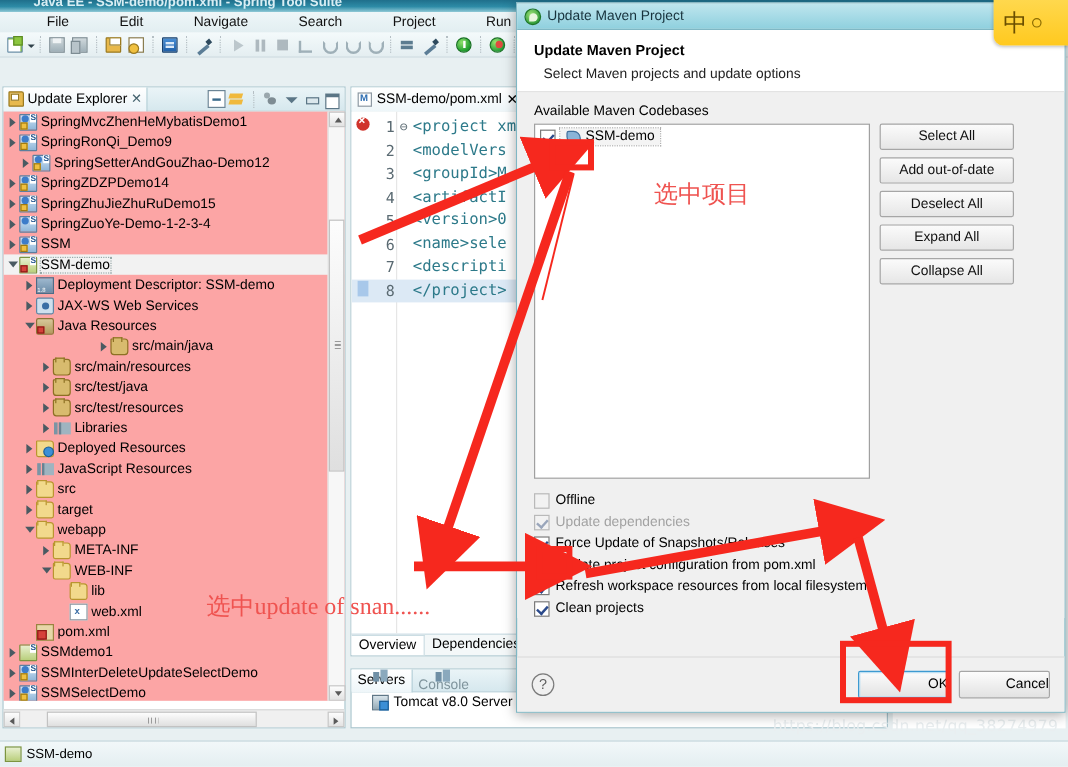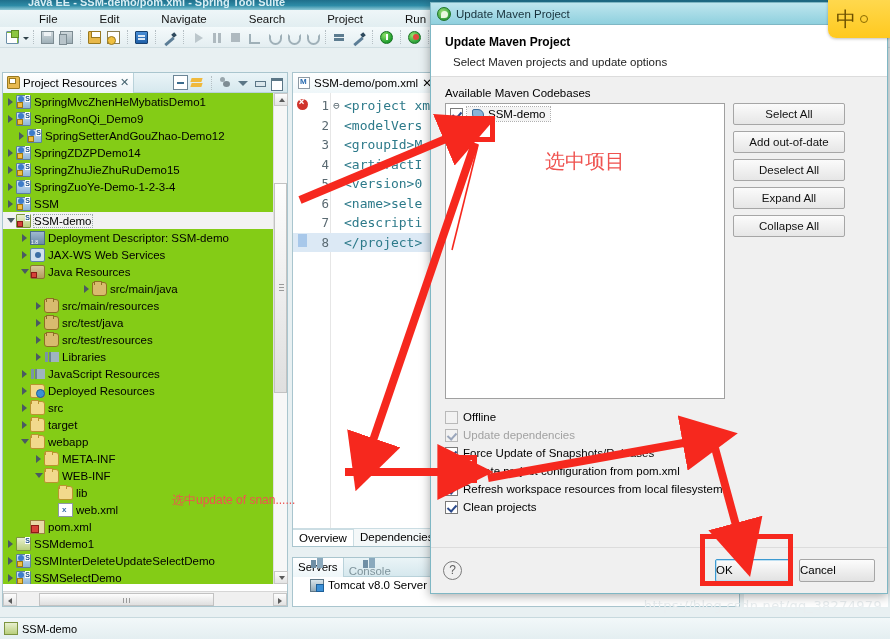--- a/index.html
+++ b/index.html
@@ -112,21 +112,21 @@
   .pt-link:after{content:"";position:absolute;left:1px;top:8px;width:11px;height:4px;background:#f0b93c;transform:skewX(-18deg);}
   .pt-view{ }
   .pt-view:before{content:"";position:absolute;left:2px;top:2px;width:5px;height:5px;border-radius:50%;background:#9aa7ad;}
   .pt-view:after{content:"";position:absolute;left:5px;top:6px;width:7px;height:6px;border-radius:50%;background:#7e8c93;}
   .pt-menu:after{content:"";position:absolute;left:3px;top:6px;border-left:5px solid transparent;border-right:5px solid transparent;border-top:5px solid #5b7686;}
   .pt-min{ }
   .pt-min:after{content:"";position:absolute;left:3px;top:6px;width:9px;height:4px;border:1px solid #5b7686;background:#dbe7ec;}
   .pt-max{ }
   .pt-max:after{content:"";position:absolute;left:2px;top:3px;width:10px;height:9px;border:1px solid #5b7686;border-top-width:3px;background:#fff;}
 
-  .pe-body{ position:absolute; left:0; top:20px; right:0; bottom:22px; overflow:hidden; background:#84cc16;}
+  .pe-body{ position:absolute; left:0; top:20px; right:0; bottom:22px; overflow:hidden; background:#fca5a5;}
   .row{ height:17px; display:flex; align-items:center; white-space:nowrap; font-size:11.5px; }
   .row .arrow{ width:11px; text-align:center; color:#5a6a72; font-size:8px; flex:0 0 11px;}
   .row .arrow.open:after{content:"";display:inline-block;border-left:4px solid transparent;border-right:4px solid transparent;border-top:5px solid #4a5a62;vertical-align:middle;}
   .row .arrow.closed:after{content:"";display:inline-block;border-top:4px solid transparent;border-bottom:4px solid transparent;border-left:5px solid #4a5a62;vertical-align:middle;}
   .row .ri{ width:15px; height:14px; margin-right:3px; flex:0 0 15px; position:relative;}
   .row.sel{ background:#f2f2f2; }
   .row.sel .lbl{ outline:1px dotted #9aa; }
 
   
   .i-prj{ background:linear-gradient(180deg,#cfe3f6,#8fb6d8); border:1px solid #5c7f9e; border-radius:1px;}
@@ -288,28 +288,28 @@
   .opts{ padding:10px 0 0 0; }
   .opt{ display:flex; align-items:center; gap:5px; height:16px; font-size:11.5px; margin-bottom:2px;}
   .opt.disabled{ color:#a2a2a2; }
   .dlg-footer{
     position:absolute; left:0; right:0; bottom:0; height:46px; background:#f0f0f0;
     border-top:1px solid #dcdcdc; display:flex; align-items:center; padding:0 12px;
   }
   .help-ico{ width:19px;height:19px;border-radius:50%;border:1.5px solid #7b7b7b; color:#5e5e5e;
      font-size:12px; text-align:center; line-height:17px; }
   .footer-btns{ margin-left:auto; display:flex; gap:8px; }
-  .fbtn{ width:76px; height:23px; font-size:11.5px; text-align:left; line-height:21px;
+  .fbtn{ width:76px; height:23px; font-size:11.5px; text-align:right; line-height:21px;
      background:linear-gradient(180deg,#fcfcfc,#e2e2e2); border:1px solid #a6a6a6; border-radius:2px;}
   .fbtn.default{ border:1px solid #3c9ad1; box-shadow:0 0 0 1px #bfe0f2 inset; }
 
   
   .anno{ position:absolute; color:#f1453d; pointer-events:none; }
   .anno-box{ border:5px solid #f6281e; }
-  .zh-note{ color:#ef5350; font-family:Liberation Sans, sans-serif; white-space:nowrap; }
+  .zh-note{ color:#ef5350; font-family:Liberation Serif, serif; white-space:nowrap; }
   svg.arrows{ position:absolute; left:0; top:0; width:890px; height:639px; pointer-events:none; }
 </style>
 </head>
 <body>
 
 <div class="app">
 
   <div class="titlebar">
     <div class="tt">Java EE - SSM-demo/pom.xml - Spring Tool Suite</div>
   </div>
@@ -396,21 +396,21 @@
       </span>
     <span class="tcaret"></span>
   </div>
 
   <div class="right-bg"></div>
 
   <div class="pe-panel">
     <div class="pe-tabrow">
       <div class="pe-tab">
         <span class="tab-ico"></span>
-        <span class="lbl">Project Resources</span>
+        <span class="lbl">Update Explorer</span>
         <span class="xx">✕</span>
       </div>
       <div class="pe-tools">
         <span class="pt pt-collapse"></span>
         <span class="pt pt-link"></span>
         <span class="tsep"></span>
         <span class="pt pt-view"></span>
         <span class="pt pt-menu"></span>
         <span class="pt pt-min"></span>
         <span class="pt pt-max"></span>
@@ -508,27 +508,27 @@
           <span class="ri i-pkg"></span>
           <span class="lbl">src/test/resources</span>
         </div>
         <div class="row" style="padding-left: 30px;">
           <span class="arrow closed"></span>
           <span class="ri i-lib"></span>
           <span class="lbl">Libraries</span>
         </div>
         <div class="row" style="padding-left: 16px;">
           <span class="arrow closed"></span>
+          <span class="ri i-folderg"></span>
+          <span class="lbl">Deployed Resources</span>
+        </div>
+        <div class="row" style="padding-left: 16px;">
+          <span class="arrow closed"></span>
           <span class="ri i-lib"></span>
           <span class="lbl">JavaScript Resources</span>
-        </div>
-        <div class="row" style="padding-left: 16px;">
-          <span class="arrow closed"></span>
-          <span class="ri i-folderg"></span>
-          <span class="lbl">Deployed Resources</span>
         </div>
         <div class="row" style="padding-left: 16px;">
           <span class="arrow closed"></span>
           <span class="ri i-folder"></span>
           <span class="lbl">src</span>
         </div>
         <div class="row" style="padding-left: 16px;">
           <span class="arrow closed"></span>
           <span class="ri i-folder"></span>
           <span class="lbl">target</span>
@@ -786,15 +786,15 @@
     <line x1="488" y1="478" x2="700" y2="440" stroke="#f6281e" stroke-width="8" marker-end="url(#ah)"></line>
 
     <line x1="715" y1="448" x2="740" y2="540" stroke="#f6281e" stroke-width="8" marker-end="url(#ah)"></line>
   </svg>
 
   <div class="anno anno-box" style="left:458px; top:116px; width:37px; height:26px;"></div>
   <div class="anno anno-box" style="left:447px; top:455px; width:30px; height:28px;"></div>
   <div class="anno anno-box" style="left:700px; top:534px; width:93px; height:52px;"></div>
 
   <div class="anno zh-note" style="left:545px; top:148px; font-size:20px;">选中项目</div>
-  <div class="anno zh-note" style="left:172px; top:492px; font-size:12px;">选中update of snan......</div>
+  <div class="anno zh-note" style="left:172px; top:492px; font-size:20px;">选中update of snan......</div>
 
 </div>
 
 </body></html>

